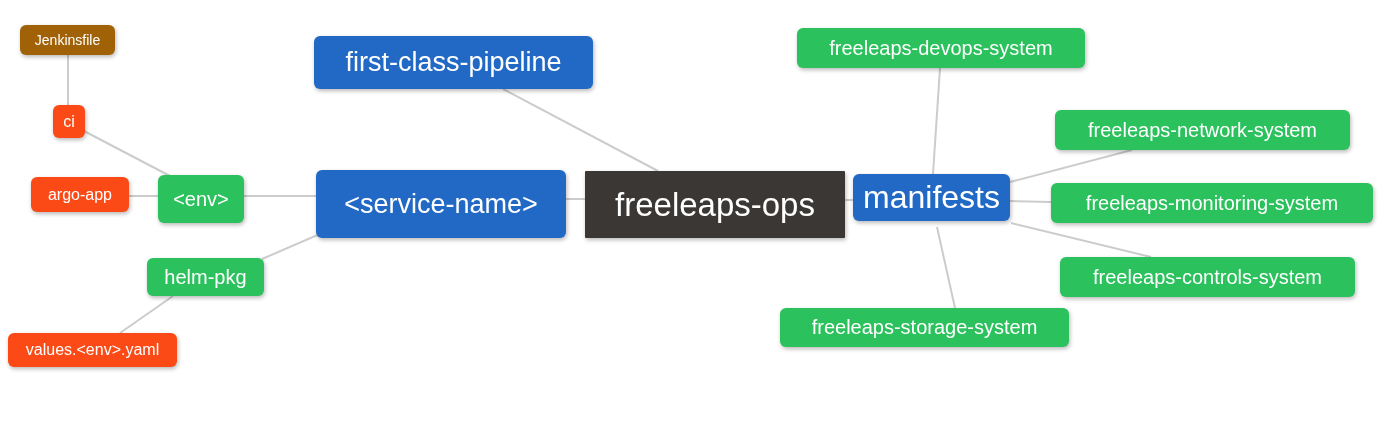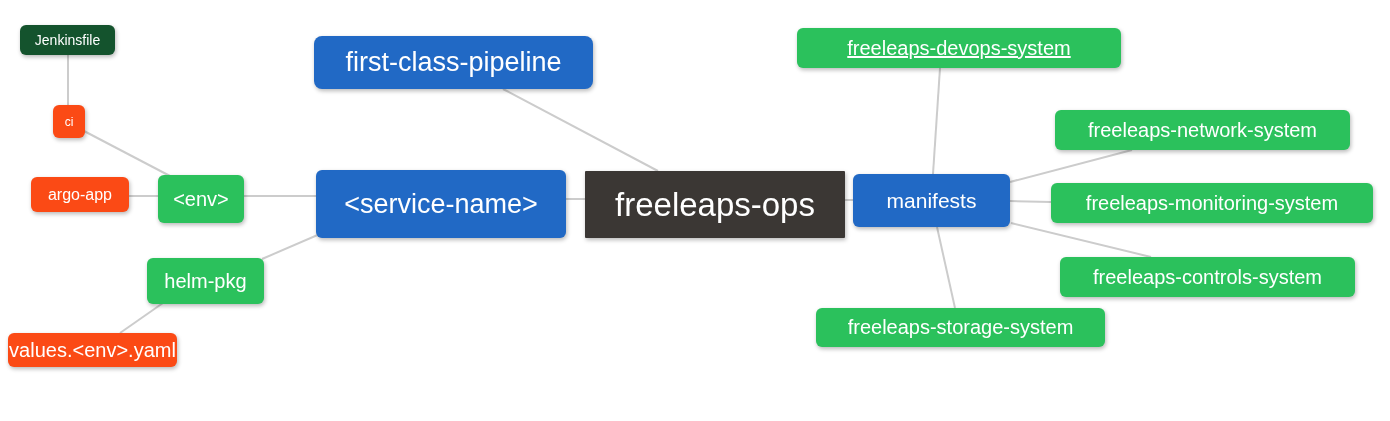--- a/index.html
+++ b/index.html
@@ -29,39 +29,39 @@
     color: #ffffff;
     border-radius: 6px;
     box-shadow: 1px 2px 4px rgba(0,0,0,0.28);
     white-space: nowrap;
     box-sizing: border-box;
     cursor: default;
   }
   .c-blue  { background: #2169c5; }
   .c-green { background: #2bc15c; }
   .c-red   { background: #fb4a15; }
-  .c-amber { background: #14532d; border-radius: 6px; }
+  .c-amber { background: #a16207; border-radius: 6px; }
   .c-dark  { background: #3b3734; }
 
   
   #n-jenkinsfile   { left: 20px;   top: 25px;  width: 95px;  height: 30px; font-size: 14px; }
-  #n-ci            { left: 53px;   top: 105px; width: 32px;  height: 33px; font-size: 12px; }
+  #n-ci            { left: 53px;   top: 105px; width: 32px;  height: 33px; font-size: 16px; }
   #n-argo-app      { left: 31px;   top: 177px; width: 98px;  height: 35px; font-size: 16px; }
   #n-env           { left: 158px;  top: 175px; width: 86px;  height: 48px; font-size: 20px; }
-  #n-helm-pkg      { left: 147px;  top: 258px; width: 117px; height: 46px; font-size: 20px; }
-  #n-values-yaml   { left: 8px;    top: 333px; width: 169px; height: 34px; font-size: 20px; }
-  #n-fcp           { left: 314px;  top: 36px;  width: 279px; height: 53px; font-size: 27px; border-radius: 8px; }
+  #n-helm-pkg      { left: 147px;  top: 258px; width: 117px; height: 38px; font-size: 20px; }
+  #n-values-yaml   { left: 8px;    top: 333px; width: 169px; height: 34px; font-size: 16px; }
+  #n-fcp           { left: 314px;  top: 36px;  width: 279px; height: 53px; font-size: 27px; }
   #n-service-name  { left: 316px;  top: 170px; width: 250px; height: 68px; font-size: 27px; }
   #n-freeleaps-ops { left: 585px;  top: 171px; width: 260px; height: 67px; font-size: 33px; border-radius: 1px; }
-  #n-manifests     { left: 853px;  top: 174px; width: 157px; height: 53px; font-size: 21px; }
-  #n-devops        { left: 797px;  top: 28px;  width: 324px; height: 40px; font-size: 20px; text-decoration: underline; }
+  #n-manifests     { left: 853px;  top: 174px; width: 157px; height: 47px; font-size: 32px; }
+  #n-devops        { left: 797px;  top: 28px;  width: 288px; height: 40px; font-size: 20px; }
   #n-network       { left: 1055px; top: 110px; width: 295px; height: 40px; font-size: 20px; }
   #n-monitoring    { left: 1051px; top: 183px; width: 322px; height: 40px; font-size: 20px; }
   #n-controls      { left: 1060px; top: 257px; width: 295px; height: 40px; font-size: 20px; }
-  #n-storage       { left: 816px;  top: 308px; width: 289px; height: 39px; font-size: 20px; }
+  #n-storage       { left: 780px;  top: 308px; width: 289px; height: 39px; font-size: 20px; }
 </style>
 </head>
 <body>
 
 <div class="canvas">
 
   <svg class="edges" viewBox="0 0 1390 421">
     <line x1="68" y1="55" x2="68" y2="105"></line>
     <line x1="84" y1="131" x2="170" y2="176"></line>
     <line x1="121" y1="196" x2="158" y2="196"></line>

